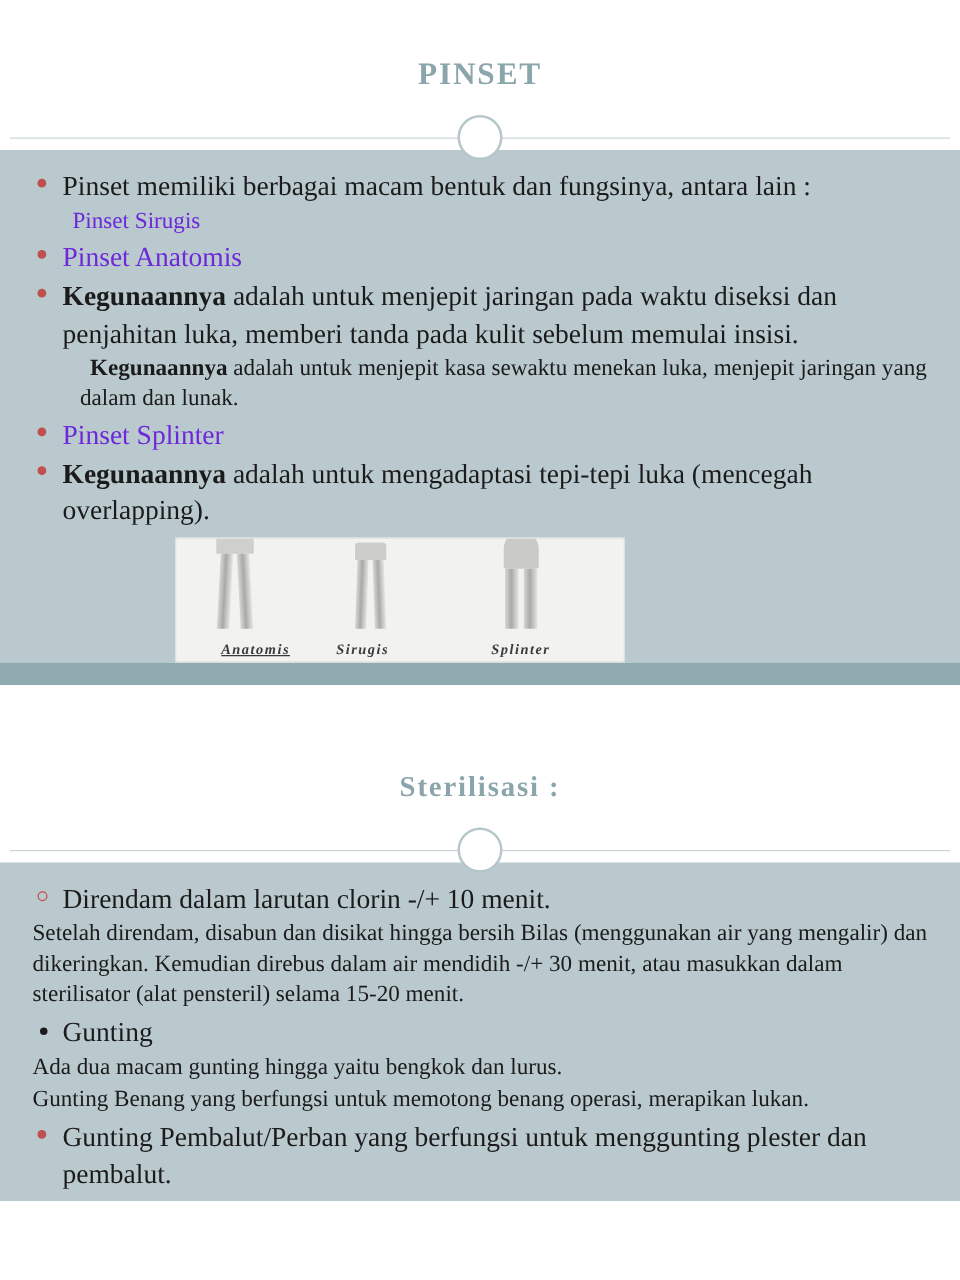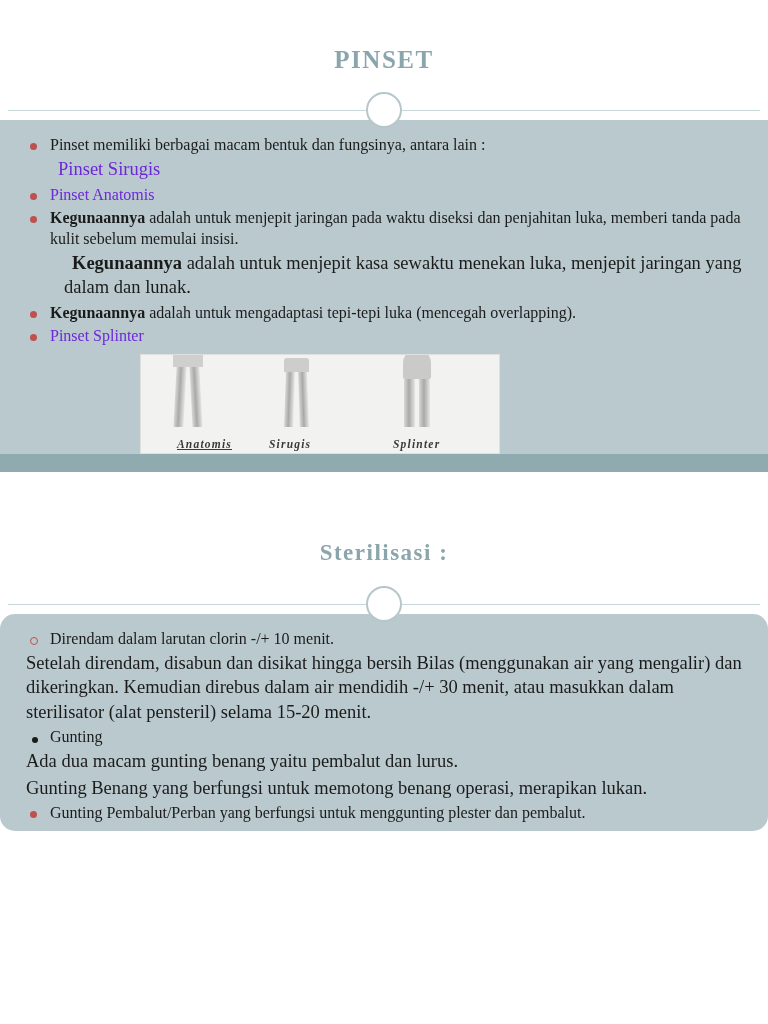--- a/index.html
+++ b/index.html
@@ -76,21 +76,21 @@
   
   ul.bullets {
     list-style: none;
     margin: 0;
     padding: 0;
   }
   li.bullet {
     position: relative;
     padding-left: 36px;
     margin-bottom: 2px;
-    font-size: 16px;
+    font-size: 22px;
     line-height: 1.32;
     color: #1b1b1b;
   }
   li.bullet::before {
     content: "";
     position: absolute;
     left: 16px;
     top: 9px;
     width: 7px;
     height: 7px;
@@ -169,21 +169,21 @@
   
   #tool3 { left: 258px; }
   #tool3 .p1 { width: 11px; height: 48px; left: 5px; }
   #tool3 .p2 { width: 11px; height: 48px; left: 20px; }
   #tool3 .tip { position:absolute; bottom:48px; left:4px; width:28px; height:30px;
                 background:#cacac8; border-radius: 14px 14px 2px 2px; }
 
   
   .slide2 { margin-top: 22px; }
   .slide2 .slide-title { font-size: 23px; }
-  .slide2 .slide-body { padding-bottom: 6px; border-radius: 15px; }
+  .slide2 .slide-body { padding-bottom: 6px; }
 </style>
 </head>
 <body>
 
 <div class="page">
 
   <section class="slide">
     <div class="slide-header">
       <div class="slide-title">PINSET</div>
     </div>
@@ -213,25 +213,25 @@
           <span class="bold">Kegunaannya</span><span> adalah untuk menjepit jaringan pada waktu diseksi dan penjahitan luka, memberi tanda pada kulit sebelum memulai insisi.</span>
         </li>
 
         <li style="list-style:none;">
           <div class="plain-line indent0" style="text-indent:46px;">
             <span class="bold">Kegunaannya</span><span> adalah untuk menjepit kasa sewaktu menekan luka, menjepit jaringan yang</span><span class="gap-inline"></span><span>dalam dan lunak.</span>
           </div>
         </li>
 
         <li class="bullet">
+          <span class="red">Pinset Splinter</span>
+        </li>
+
+        <li class="bullet">
           <span class="bold">Kegunaannya</span><span> adalah untuk mengadaptasi tepi-tepi luka (mencegah overlapping).</span>
-        </li>
-
-        <li class="bullet">
-          <span class="red">Pinset Splinter</span>
         </li>
       </ul>
 
       <div class="figure">
         <div class="tool" id="tool1">
           <div class="tip"></div>
           <div class="stem p1"></div>
           <div class="stem p2"></div>
         </div>
         <div class="tool" id="tool2">
@@ -271,21 +271,21 @@
 
         <li style="list-style:none;">
           <div class="plain-line indent0"> Setelah direndam, disabun dan disikat hingga bersih  Bilas (menggunakan air yang mengalir) dan dikeringkan. Kemudian direbus dalam air mendidih -/+ 30 menit, atau masukkan dalam sterilisator (alat pensteril) selama 15-20 menit.</div>
         </li>
 
         <li class="bullet dash">
           <span>Gunting</span>
         </li>
 
         <li style="list-style:none;">
-          <div class="plain-line indent0">Ada dua macam gunting benang yaitu pembalut dan lurus.</div>
+          <div class="plain-line indent0">Ada dua macam gunting hingga yaitu bengkok dan lurus.</div>
         </li>
 
         <li style="list-style:none;">
           <div class="plain-line indent0">Gunting Benang yang berfungsi untuk  memotong benang operasi, merapikan lukan.</div>
         </li>
 
         <li class="bullet">
           <span>Gunting Pembalut/Perban yang berfungsi  untuk menggunting plester dan pembalut.</span>
         </li>
       </ul>

